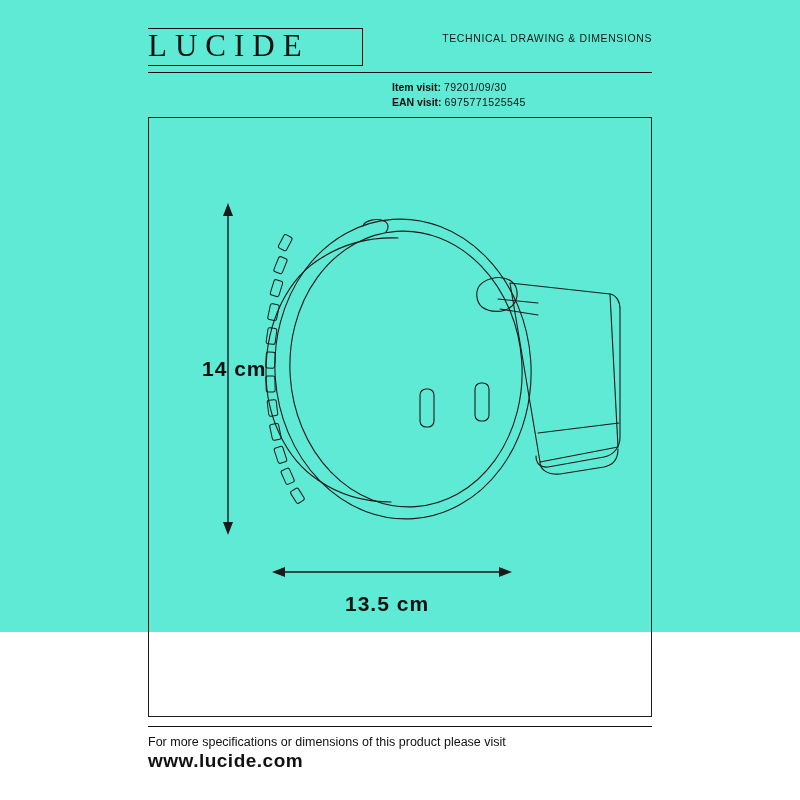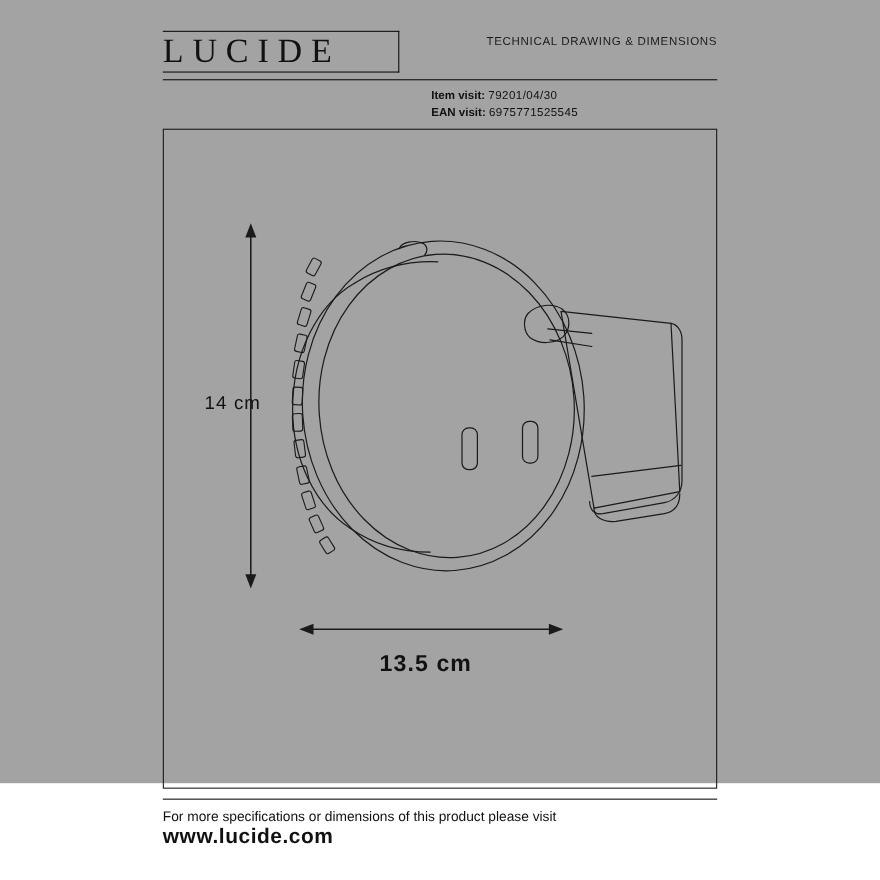--- a/index.html
+++ b/index.html
@@ -14,22 +14,22 @@
     color: #1a1a1a;
     position: relative;
     overflow: hidden;
   }
 
   .page {
     position: absolute;
     left: 0;
     top: 0;
     width: 800px;
-    height: 712px;
-    background: #a3a3a3;
+    height: 632px;
+    background: #5eead4;
   }
 
   
   .header {
     position: absolute;
     left: 148px;
     top: 22px;
     width: 504px;
     height: 48px;
   }
@@ -160,24 +160,24 @@
     font-size: 19px;
     font-weight: bold;
     letter-spacing: 0.5px;
     color: #111;
     text-align: center;
   }
 
   
   .dim-v {
     position: absolute;
-    left: 186px;
+    left: 202px;
     top: 357px;
-    font-size: 17px;
-    font-weight: normal;
+    font-size: 21px;
+    font-weight: bold;
     letter-spacing: 1px;
     color: #111;
   }
   .dim-h {
     position: absolute;
     left: 345px;
     top: 592px;
     font-size: 21px;
     font-weight: bold;
     letter-spacing: 1px;
@@ -198,21 +198,21 @@
     </div>
     <div class="doc-kind">TECHNICAL DRAWING &amp; DIMENSIONS</div>
   </div>
 
   <div class="title-rule"></div>
 
 
   <div class="meta">
     <div class="row">
       <span class="label">Item visit:</span>
-      <span class="value">79201/04/30</span>
+      <span class="value">79201/09/30</span>
     </div>
     <div class="row">
       <span class="label">EAN visit:</span>
       <span class="value">6975771525545</span>
     </div>
   </div>
 
   <div class="frame"></div>
 
   <div class="drawing">

